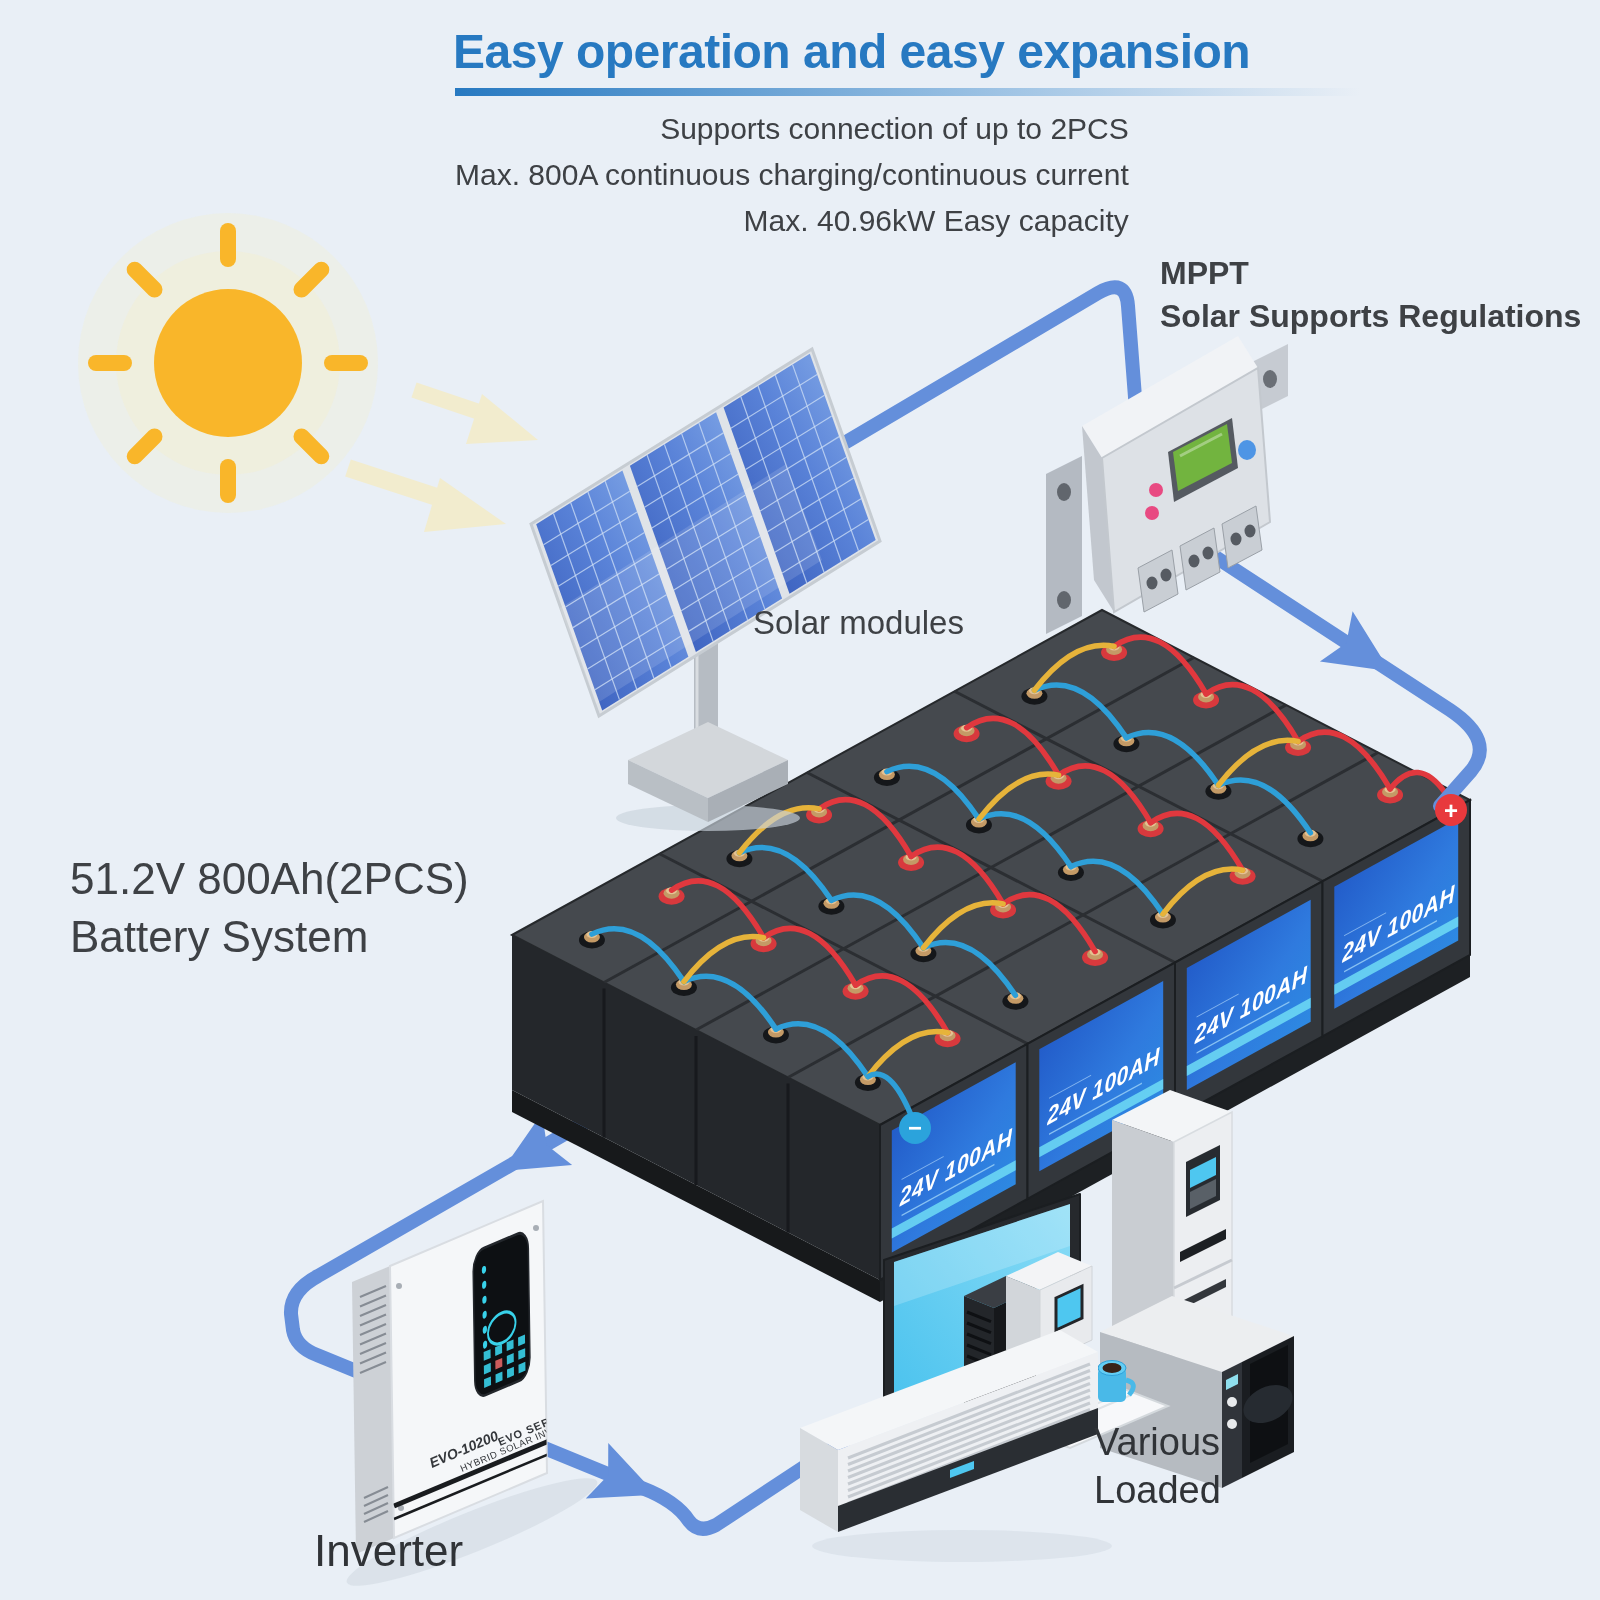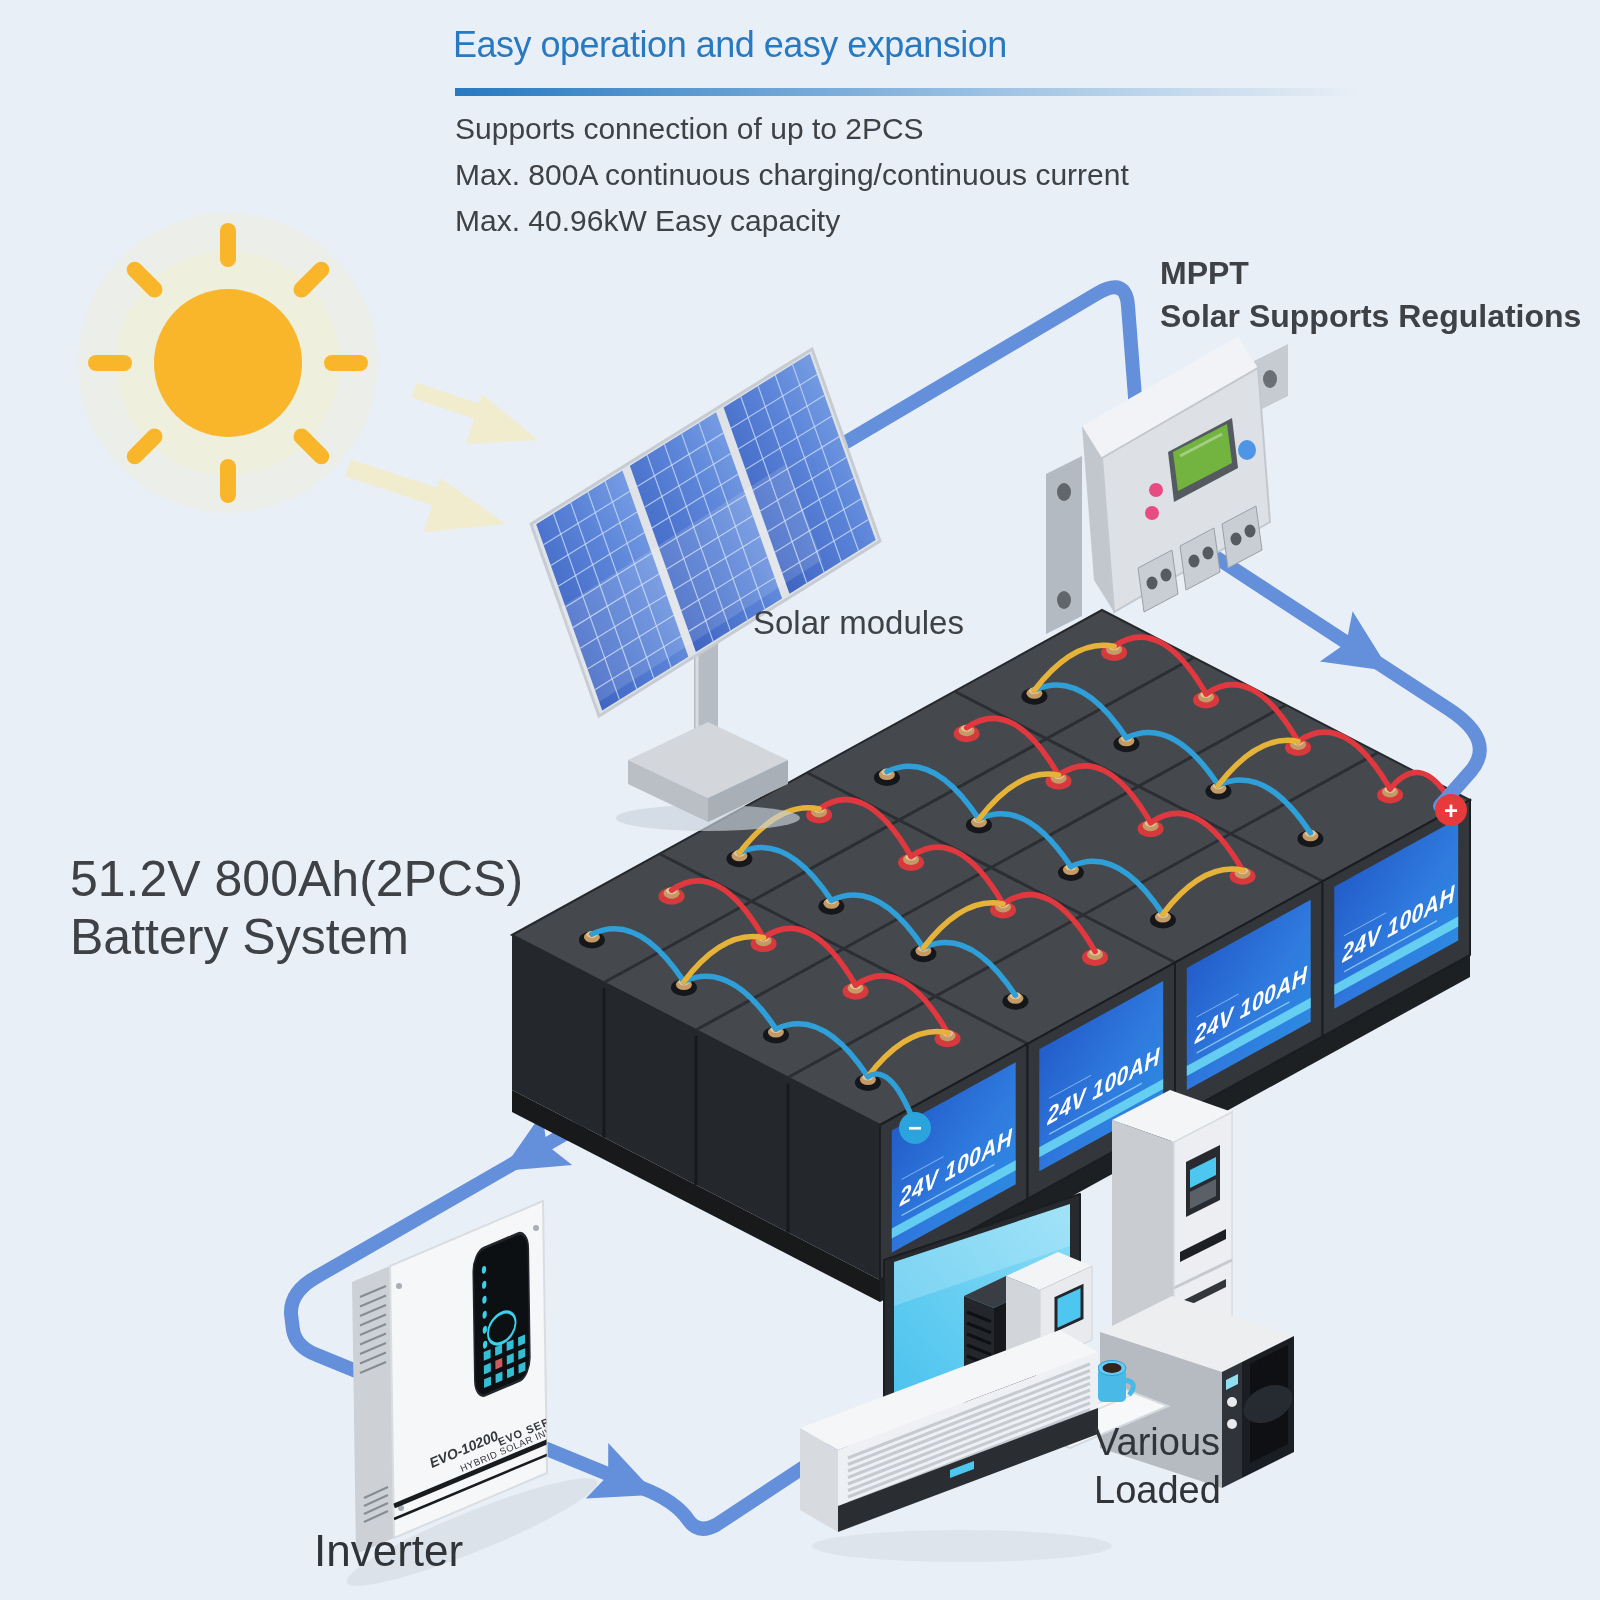--- a/index.html
+++ b/index.html
@@ -8,27 +8,27 @@
     --wire-red:#e0383e; --wire-blue:#2e9fd8; --wire-yellow:#e6b33a;
     --plus-red:#e8393d; --minus-blue:#2ba3dc; --screen-cyan:#4ec7f0;
     --mppt-screen-green:#72b43f;
   }
   html,body{margin:0;padding:0;background:#fff;}
   .canvas{position:relative;width:1600px;height:1600px;background:var(--background);
     font-family:"Liberation Sans",sans-serif;overflow:hidden;}
   svg{position:absolute;left:0;top:0;}
   svg text{font-family:"Liberation Sans",sans-serif;}
   .txt{position:absolute;white-space:nowrap;}
-  .title{left:453px;top:24px;font-size:36px;font-weight:normal;color:var(--title-blue);letter-spacing:-0.5px;}
+  .title{left:453px;top:24px;font-size:48px;font-weight:bold;color:var(--title-blue);letter-spacing:-0.5px;}
   .underline{position:absolute;left:455px;top:88px;width:905px;height:8px;
     background:linear-gradient(90deg,var(--title-blue),#9ec3e4 60%,rgba(233,239,246,0));}
-  .subtitle{left:455px;top:106px;font-size:30px;line-height:46px;color:var(--text-dark);}
+  .subtitle{left:455px;top:106px;font-size:30px;line-height:46px;color:var(--text-dark);text-align:right;}
   .mppt-label{left:1160px;top:252px;font-size:32px;line-height:43px;color:var(--text-dark);font-weight:bold;}
   .solar-label{left:753px;top:604px;font-size:33px;color:var(--text-dark);}
-  .battery-text{left:70px;top:850px;font-size:50px;line-height:58px;color:var(--text-dark);}
+  .battery-text{left:70px;top:850px;font-size:44px;line-height:58px;color:var(--text-dark);}
   .inverter-label{left:314px;top:1526px;font-size:44px;color:#303337;}
   .various-label{left:1094px;top:1418px;font-size:38px;line-height:48px;color:#303337;}
   .flow{fill:none;stroke:var(--line-blue);stroke-width:14;stroke-linecap:round;stroke-linejoin:round;}
   .arrow-blue{fill:var(--line-blue);}
   .wire-red{stroke:var(--wire-red);} .wire-blue{stroke:var(--wire-blue);} .wire-yellow{stroke:var(--wire-yellow);}
   .sun-fill{fill:var(--sun-yellow);}
   .pale{fill:var(--pale-arrow);} .pale-s{stroke:var(--pale-arrow);}
   .badge-plus{fill:var(--plus-red);} .badge-minus{fill:var(--minus-blue);}
   .badge-txt{fill:#fff;font-size:24px;font-weight:bold;text-anchor:middle;}
   .bat-label-txt{fill:#fff;font-size:24px;font-weight:bold;font-style:italic;letter-spacing:.5px;}

